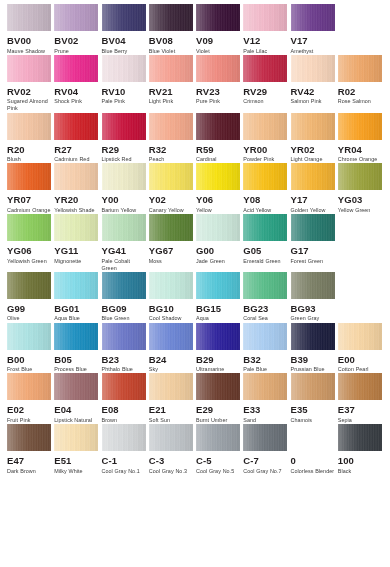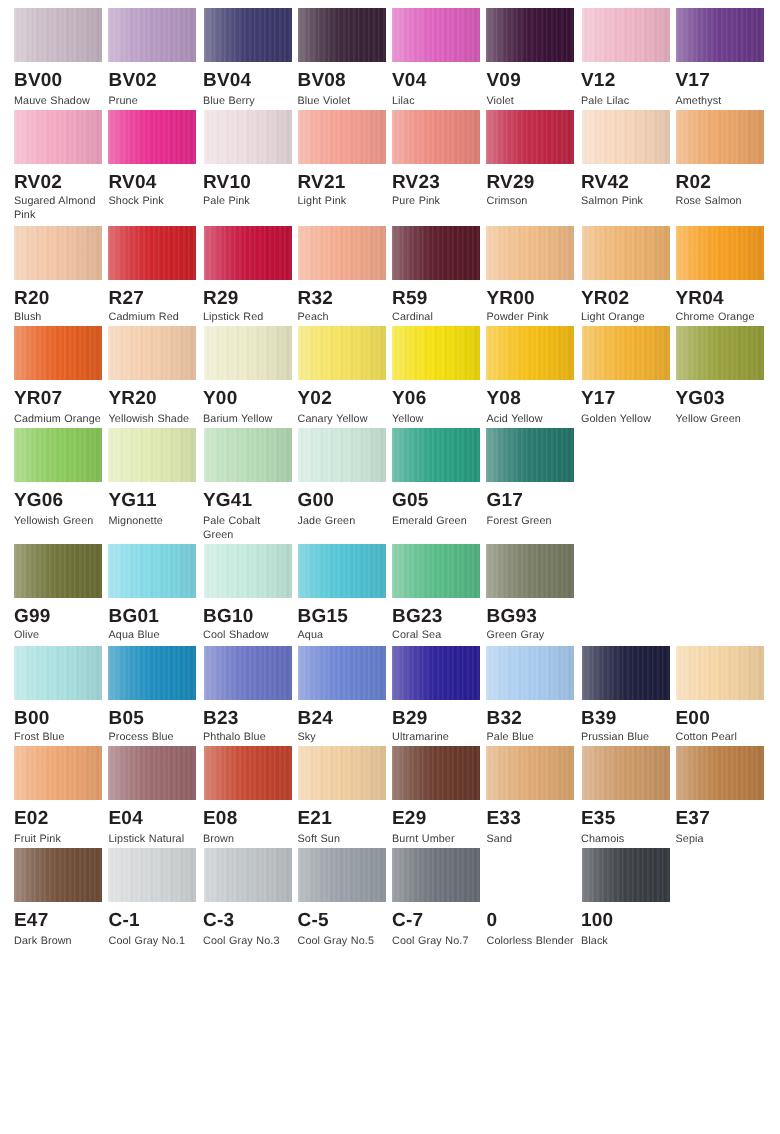--- a/index.html
+++ b/index.html
@@ -121,28 +121,20 @@
       </div>
       <div class="cell">
         <div class="swatch" style="background: rgb(58, 36, 56);">
           <span class="grain"></span>
           <span class="sheen"></span>
         </div>
         <div class="code">BV08</div>
         <div class="cname">Blue Violet</div>
       </div>
       <div class="cell">
-        <div class="swatch" style="background: rgb(224, 96, 192);">
-          <span class="grain"></span>
-          <span class="sheen"></span>
-        </div>
-        <div class="code">V04</div>
-        <div class="cname">Lilac</div>
-      </div>
-      <div class="cell">
         <div class="swatch" style="background: rgb(59, 18, 56);">
           <span class="grain"></span>
           <span class="sheen"></span>
         </div>
         <div class="code">V09</div>
         <div class="cname">Violet</div>
       </div>
       <div class="cell">
         <div class="swatch" style="background: rgb(242, 183, 200);">
           <span class="grain"></span>
@@ -377,20 +369,28 @@
       </div>
       <div class="cell">
         <div class="swatch" style="background: rgb(184, 223, 184);">
           <span class="grain"></span>
           <span class="sheen"></span>
         </div>
         <div class="code">YG41</div>
         <div class="cname">Pale Cobalt Green</div>
       </div>
       <div class="cell">
+        <div class="swatch" style="background: rgb(93, 132, 54);">
+          <span class="grain"></span>
+          <span class="sheen"></span>
+        </div>
+        <div class="code">YG67</div>
+        <div class="cname">Moss</div>
+      </div>
+      <div class="cell">
         <div class="swatch" style="background: rgb(207, 234, 221);">
           <span class="grain"></span>
           <span class="sheen"></span>
         </div>
         <div class="code">G00</div>
         <div class="cname">Jade Green</div>
       </div>
       <div class="cell">
         <div class="swatch" style="background: rgb(42, 163, 133);">
           <span class="grain"></span>
@@ -419,20 +419,28 @@
       </div>
       <div class="cell">
         <div class="swatch" style="background: rgb(128, 219, 233);">
           <span class="grain"></span>
           <span class="sheen"></span>
         </div>
         <div class="code">BG01</div>
         <div class="cname">Aqua Blue</div>
       </div>
       <div class="cell">
+        <div class="swatch" style="background: rgb(42, 126, 156);">
+          <span class="grain"></span>
+          <span class="sheen"></span>
+        </div>
+        <div class="code">BG09</div>
+        <div class="cname">Blue Green</div>
+      </div>
+      <div class="cell">
         <div class="swatch" style="background: rgb(198, 236, 223);">
           <span class="grain"></span>
           <span class="sheen"></span>
         </div>
         <div class="code">BG10</div>
         <div class="cname">Cool Shadow</div>
       </div>
       <div class="cell">
         <div class="swatch" style="background: rgb(79, 198, 216);">
           <span class="grain"></span>
@@ -591,20 +599,28 @@
       </div>
     </div>
     <div class="row">
       <div class="cell">
         <div class="swatch" style="background: rgb(115, 80, 59);">
           <span class="grain"></span>
           <span class="sheen"></span>
         </div>
         <div class="code">E47</div>
         <div class="cname">Dark Brown</div>
+      </div>
+      <div class="cell">
+        <div class="swatch" style="background: rgb(248, 223, 175);">
+          <span class="grain"></span>
+          <span class="sheen"></span>
+        </div>
+        <div class="code">E51</div>
+        <div class="cname">Milky White</div>
       </div>
       <div class="cell">
         <div class="swatch" style="background: rgb(213, 216, 218);">
           <span class="grain"></span>
           <span class="sheen"></span>
         </div>
         <div class="code">C-1</div>
         <div class="cname">Cool Gray No.1</div>
       </div>
       <div class="cell">

